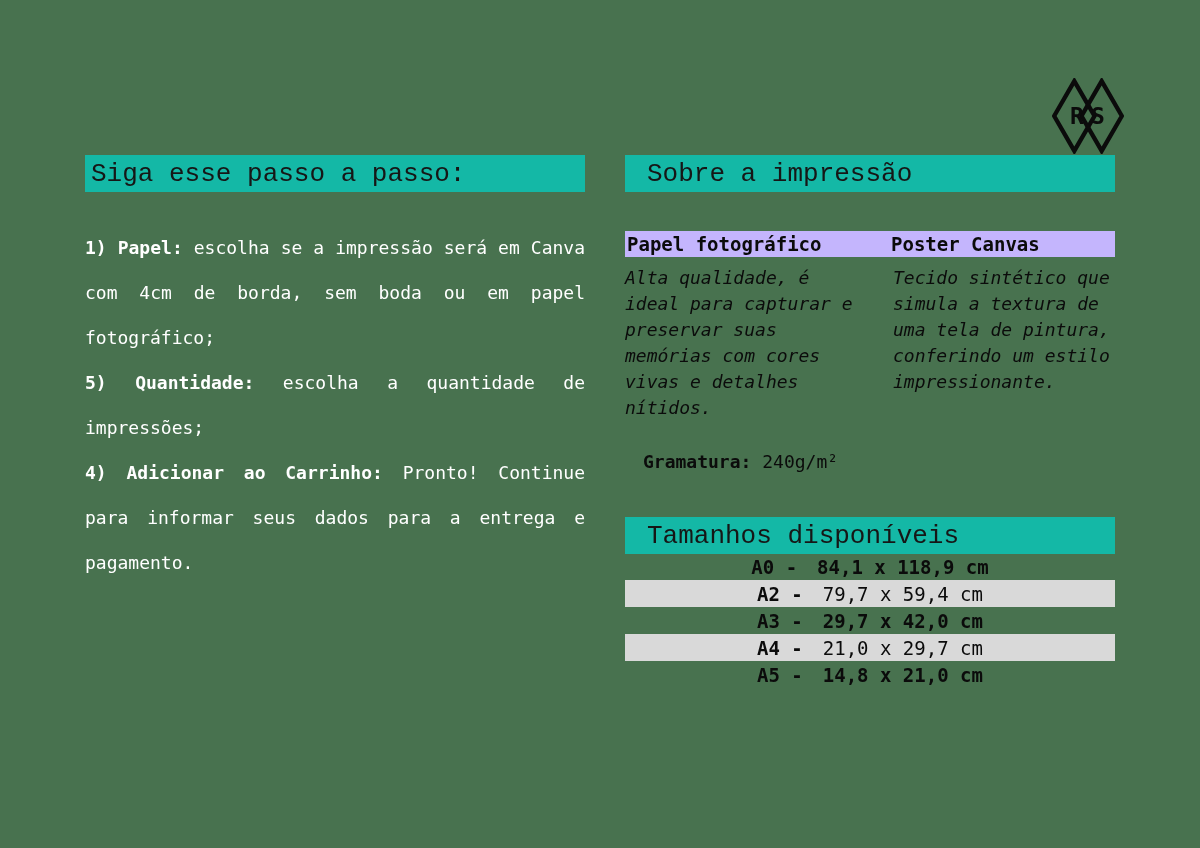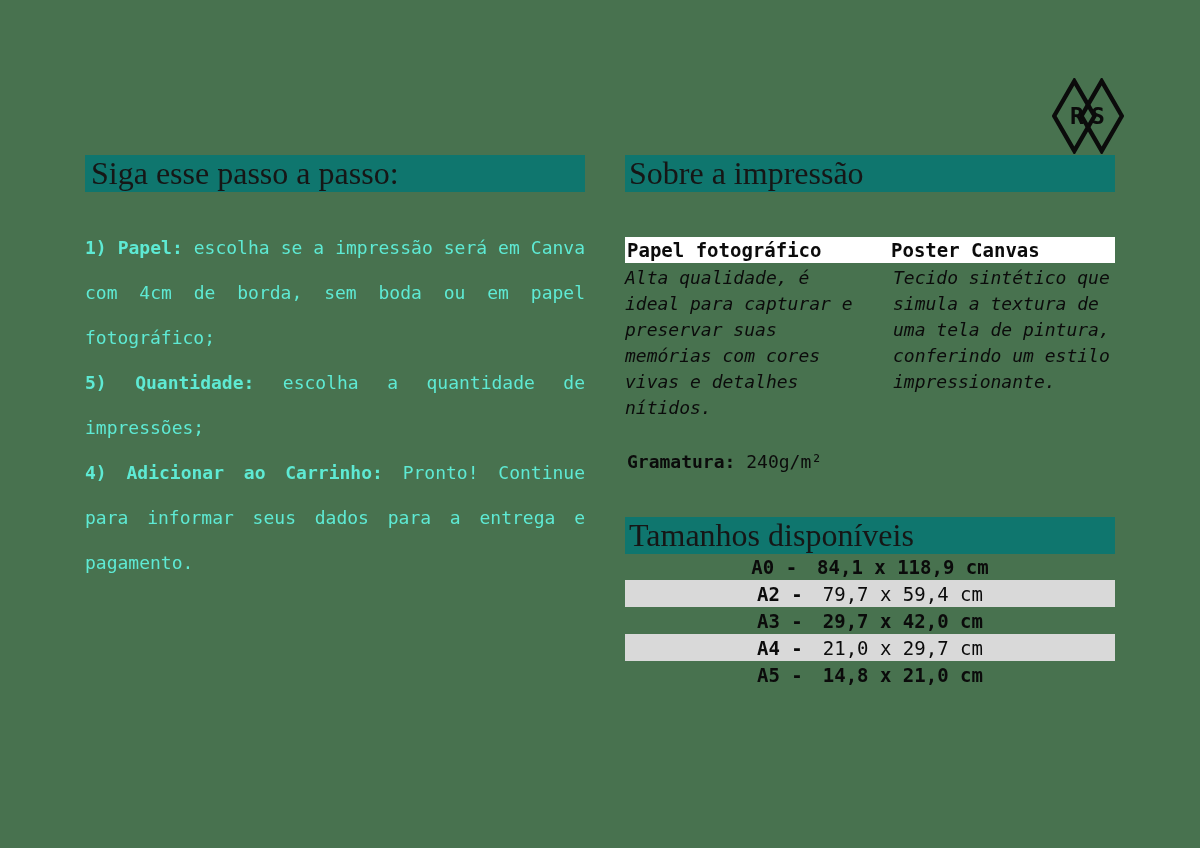--- a/index.html
+++ b/index.html
@@ -4,56 +4,56 @@
 <style>
   html,body { margin:0; padding:0; }
   .page {
     position:relative; width:1200px; height:848px;
     background:#48724F; overflow:hidden;
     font-family:"DejaVu Sans Mono", monospace; color:#0b0b0b;
   }
 
   
   .bar {
-    background:#0f766e; height:37px; display:flex; align-items:center;
-    font-family:Liberation Serif, serif;
-    font-size:32px; color:#161616; white-space:nowrap;
+    background:#14b8a6; height:37px; display:flex; align-items:center;
+    font-family:Liberation Mono, monospace;
+    font-size:26px; color:#161616; white-space:nowrap;
   }
 
   
   .logo { position:absolute; left:1052px; top:78px; width:72px; height:76px; }
 
   
   .left-col { position:absolute; left:85px; top:155px; width:500px; }
   .left-col .bar { padding-left:6px; }
   .steps {
     margin-top:33px; font-size:18px; line-height:45px;
-    text-align:justify; color:#5eead4;
+    text-align:justify; color:#ffffff;
   }
   .steps p { margin:0; }
   .b { font-weight:bold; }
 
   
   .right-col { position:absolute; left:625px; top:155px; width:490px; height:570px; }
-  .right-col .bar { padding-left:4px; }
+  .right-col .bar { padding-left:22px; }
 
   .compare-head {
-    position:absolute; top:82px; left:0; width:490px; height:26px;
-    background:#ffffff; display:flex; align-items:center;
+    position:absolute; top:76px; left:0; width:490px; height:26px;
+    background:#c4b5fd; display:flex; align-items:center;
     font-weight:bold; font-size:19px;
   }
   .compare-head .c1 { width:266px; padding-left:2px; box-sizing:border-box; }
   .compare-head .c2 { flex:1; }
 
   .compare-body { position:absolute; top:110px; left:0; width:490px; display:flex;font-style:italic; }
   .compare-body .c1 { width:244px; margin-right:24px; }
   .compare-body .c2 { width:222px; }
   .desc { font-size:18px; line-height:26px; text-align:left; }
 
-  .gram-row { position:absolute; top:296px; left:0; width:490px; display:flex; font-size:18px; }
+  .gram-row { position:absolute; top:296px; left:16px; width:490px; display:flex; font-size:18px; }
   .gram-row .c1 { width:268px; box-sizing:border-box; padding-left:2px; }
   .gram-row .c2 { flex:1; }
 
   .sizes-bar { position:absolute; top:362px; left:0; width:490px; padding-left:12px; box-sizing:border-box; }
 
   .size-rows { position:absolute; top:398px; left:0; width:490px; }
   .size-row {
     height:27px; display:flex; align-items:center; justify-content:center;
     font-size:19px;
   }

